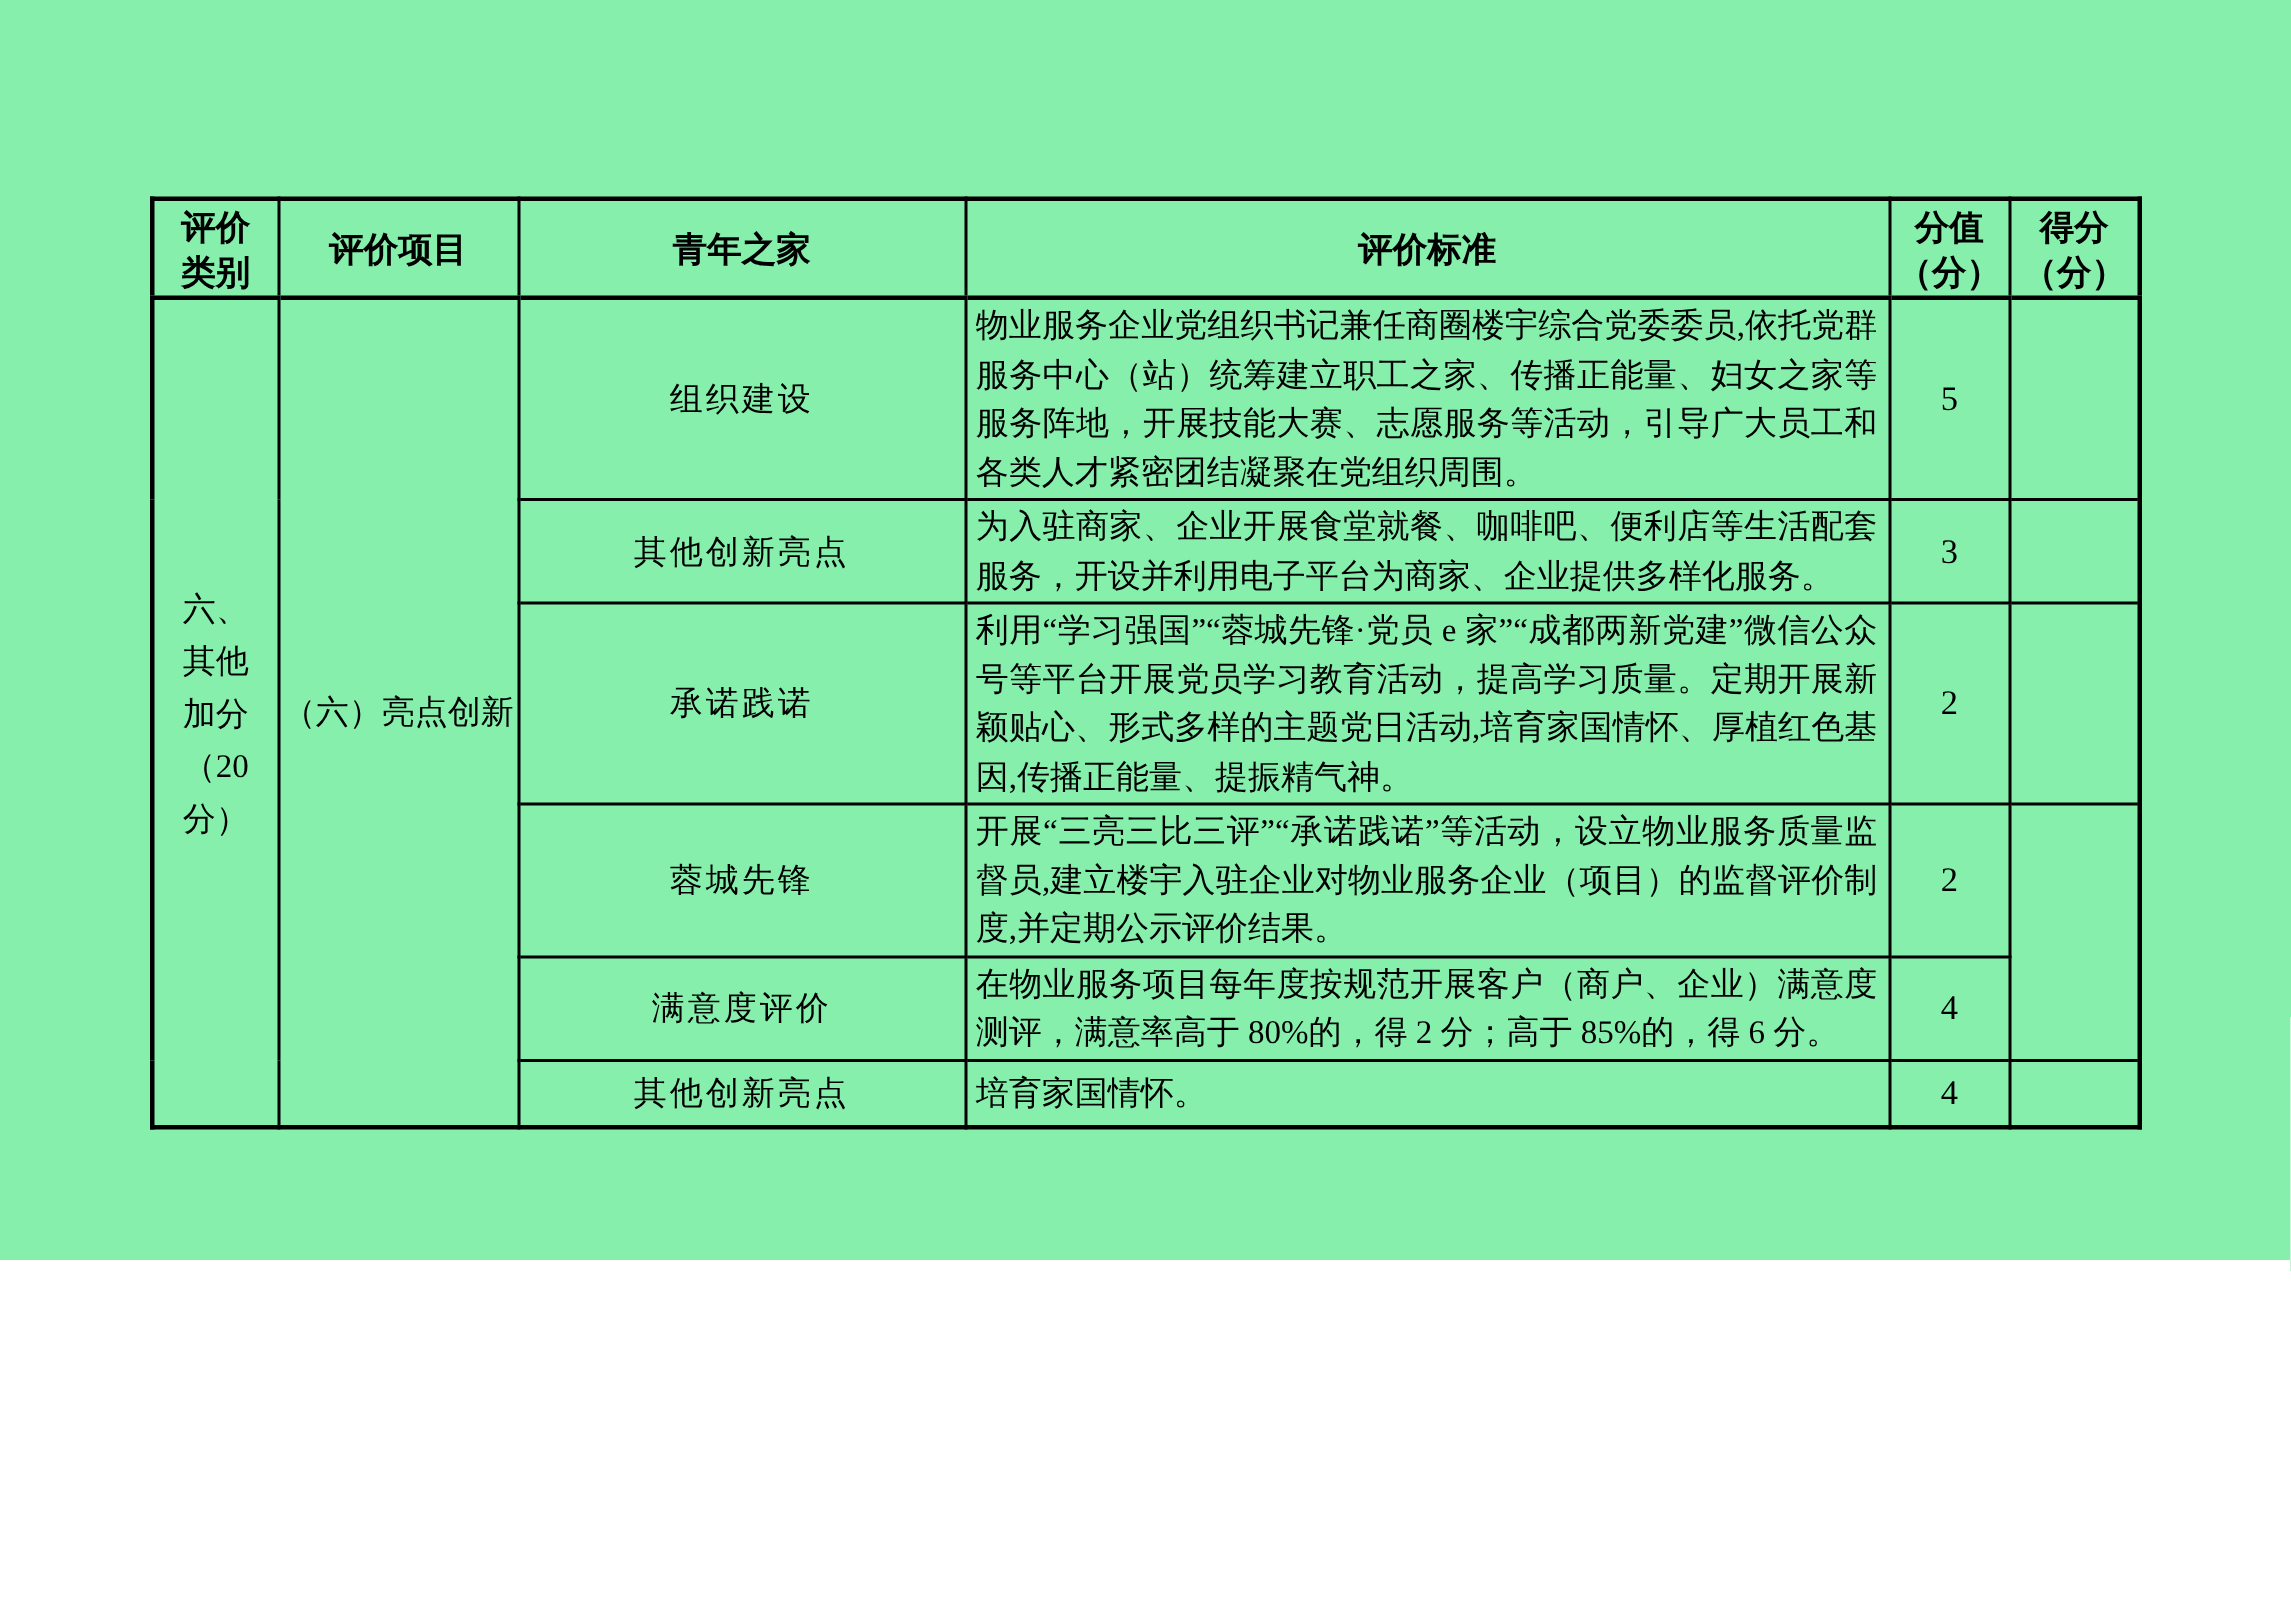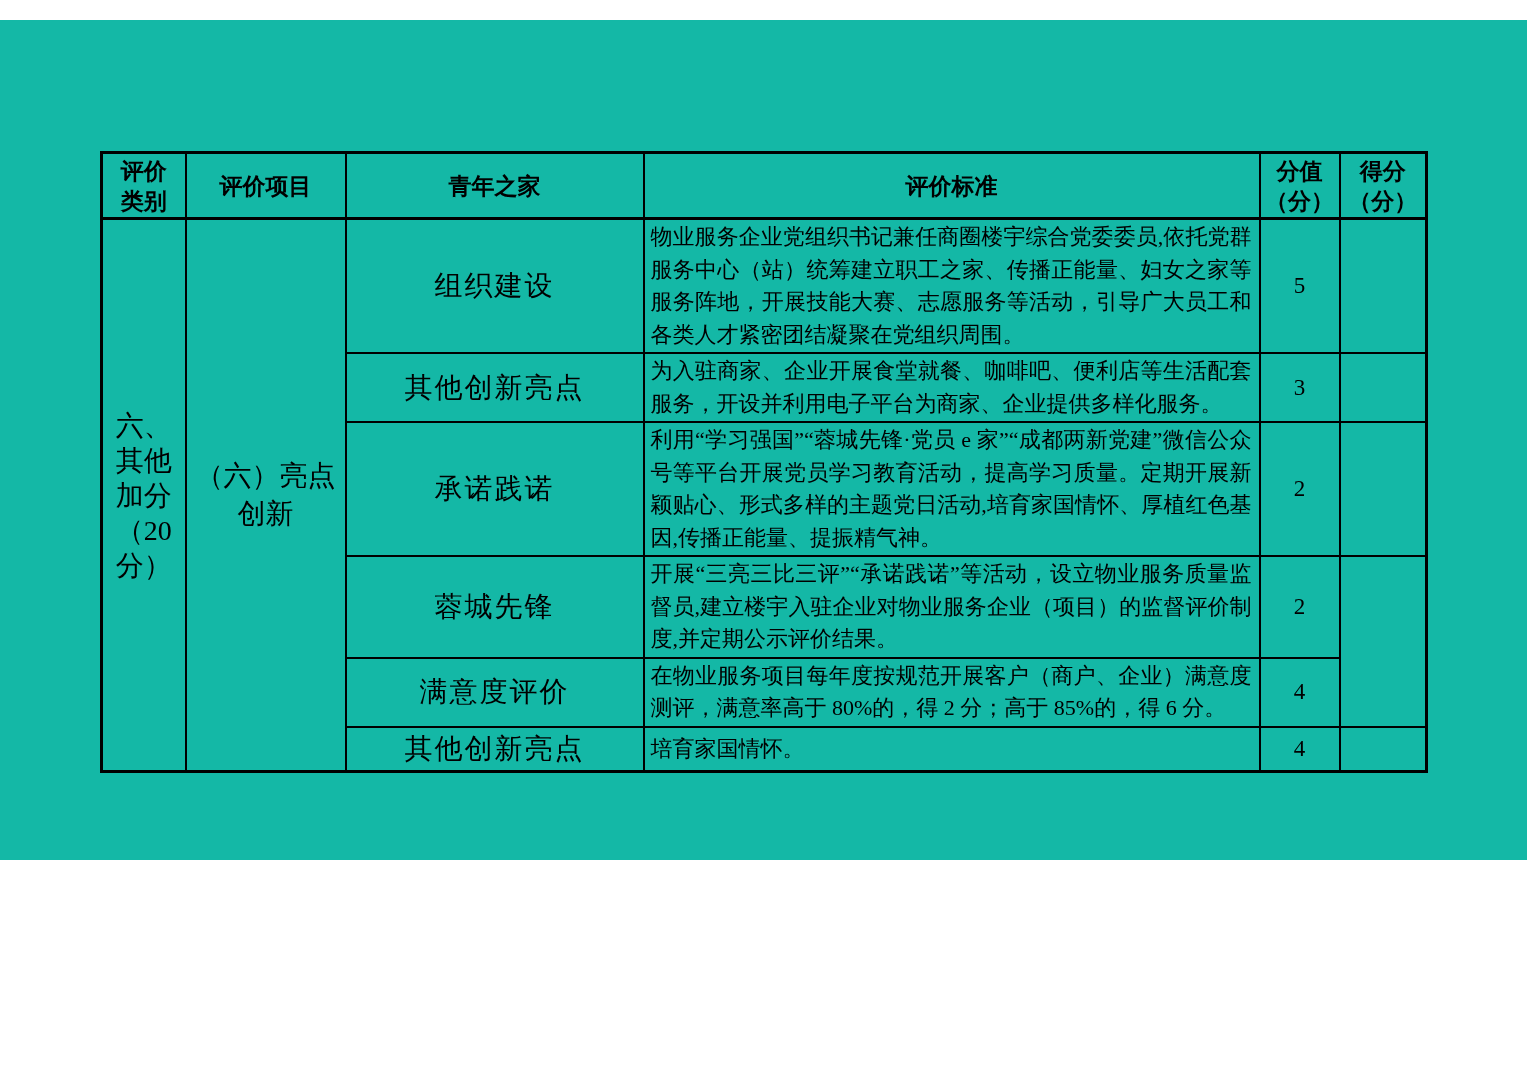--- a/index.html
+++ b/index.html
@@ -4,25 +4,24 @@
 <style>
   html, body {
     margin: 0;
     padding: 0;
     background: #ffffff;
   }
   .page {
     position: relative;
     width: 1527px;
     height: 840px;
-    background: #14b8a6;
+    background: #86efac;
     color: #000000;
     font-family: "Liberation Serif", serif;
     overflow: hidden;
-    margin-top: 20px;
   }
   table.eval-table {
     position: absolute;
     left: 100px;
     top: 131px;
     width: 1325px;
     border-collapse: collapse;
     table-layout: fixed;
     border: 3px solid #000;
   }
@@ -44,21 +43,21 @@
   tr.h-header { height: 66px; }
   tr.h-r1 { height: 131px; }
   tr.h-r2 { height: 65px; }
   tr.h-r3 { height: 132px; }
   tr.h-r4 { height: 98px; }
   tr.h-r5 { height: 67px; }
   tr.h-r6 { height: 45px; }
 
   td.center {
     text-align: center;
-    font-size: 28px;
+    font-size: 22px;
   }
   td.multiline {
     white-space: pre-line;
     line-height: 35px;
   }
   td.content-cell {
     letter-spacing: 2px;
   }
   td.standard-cell {
     font-size: 22px;

